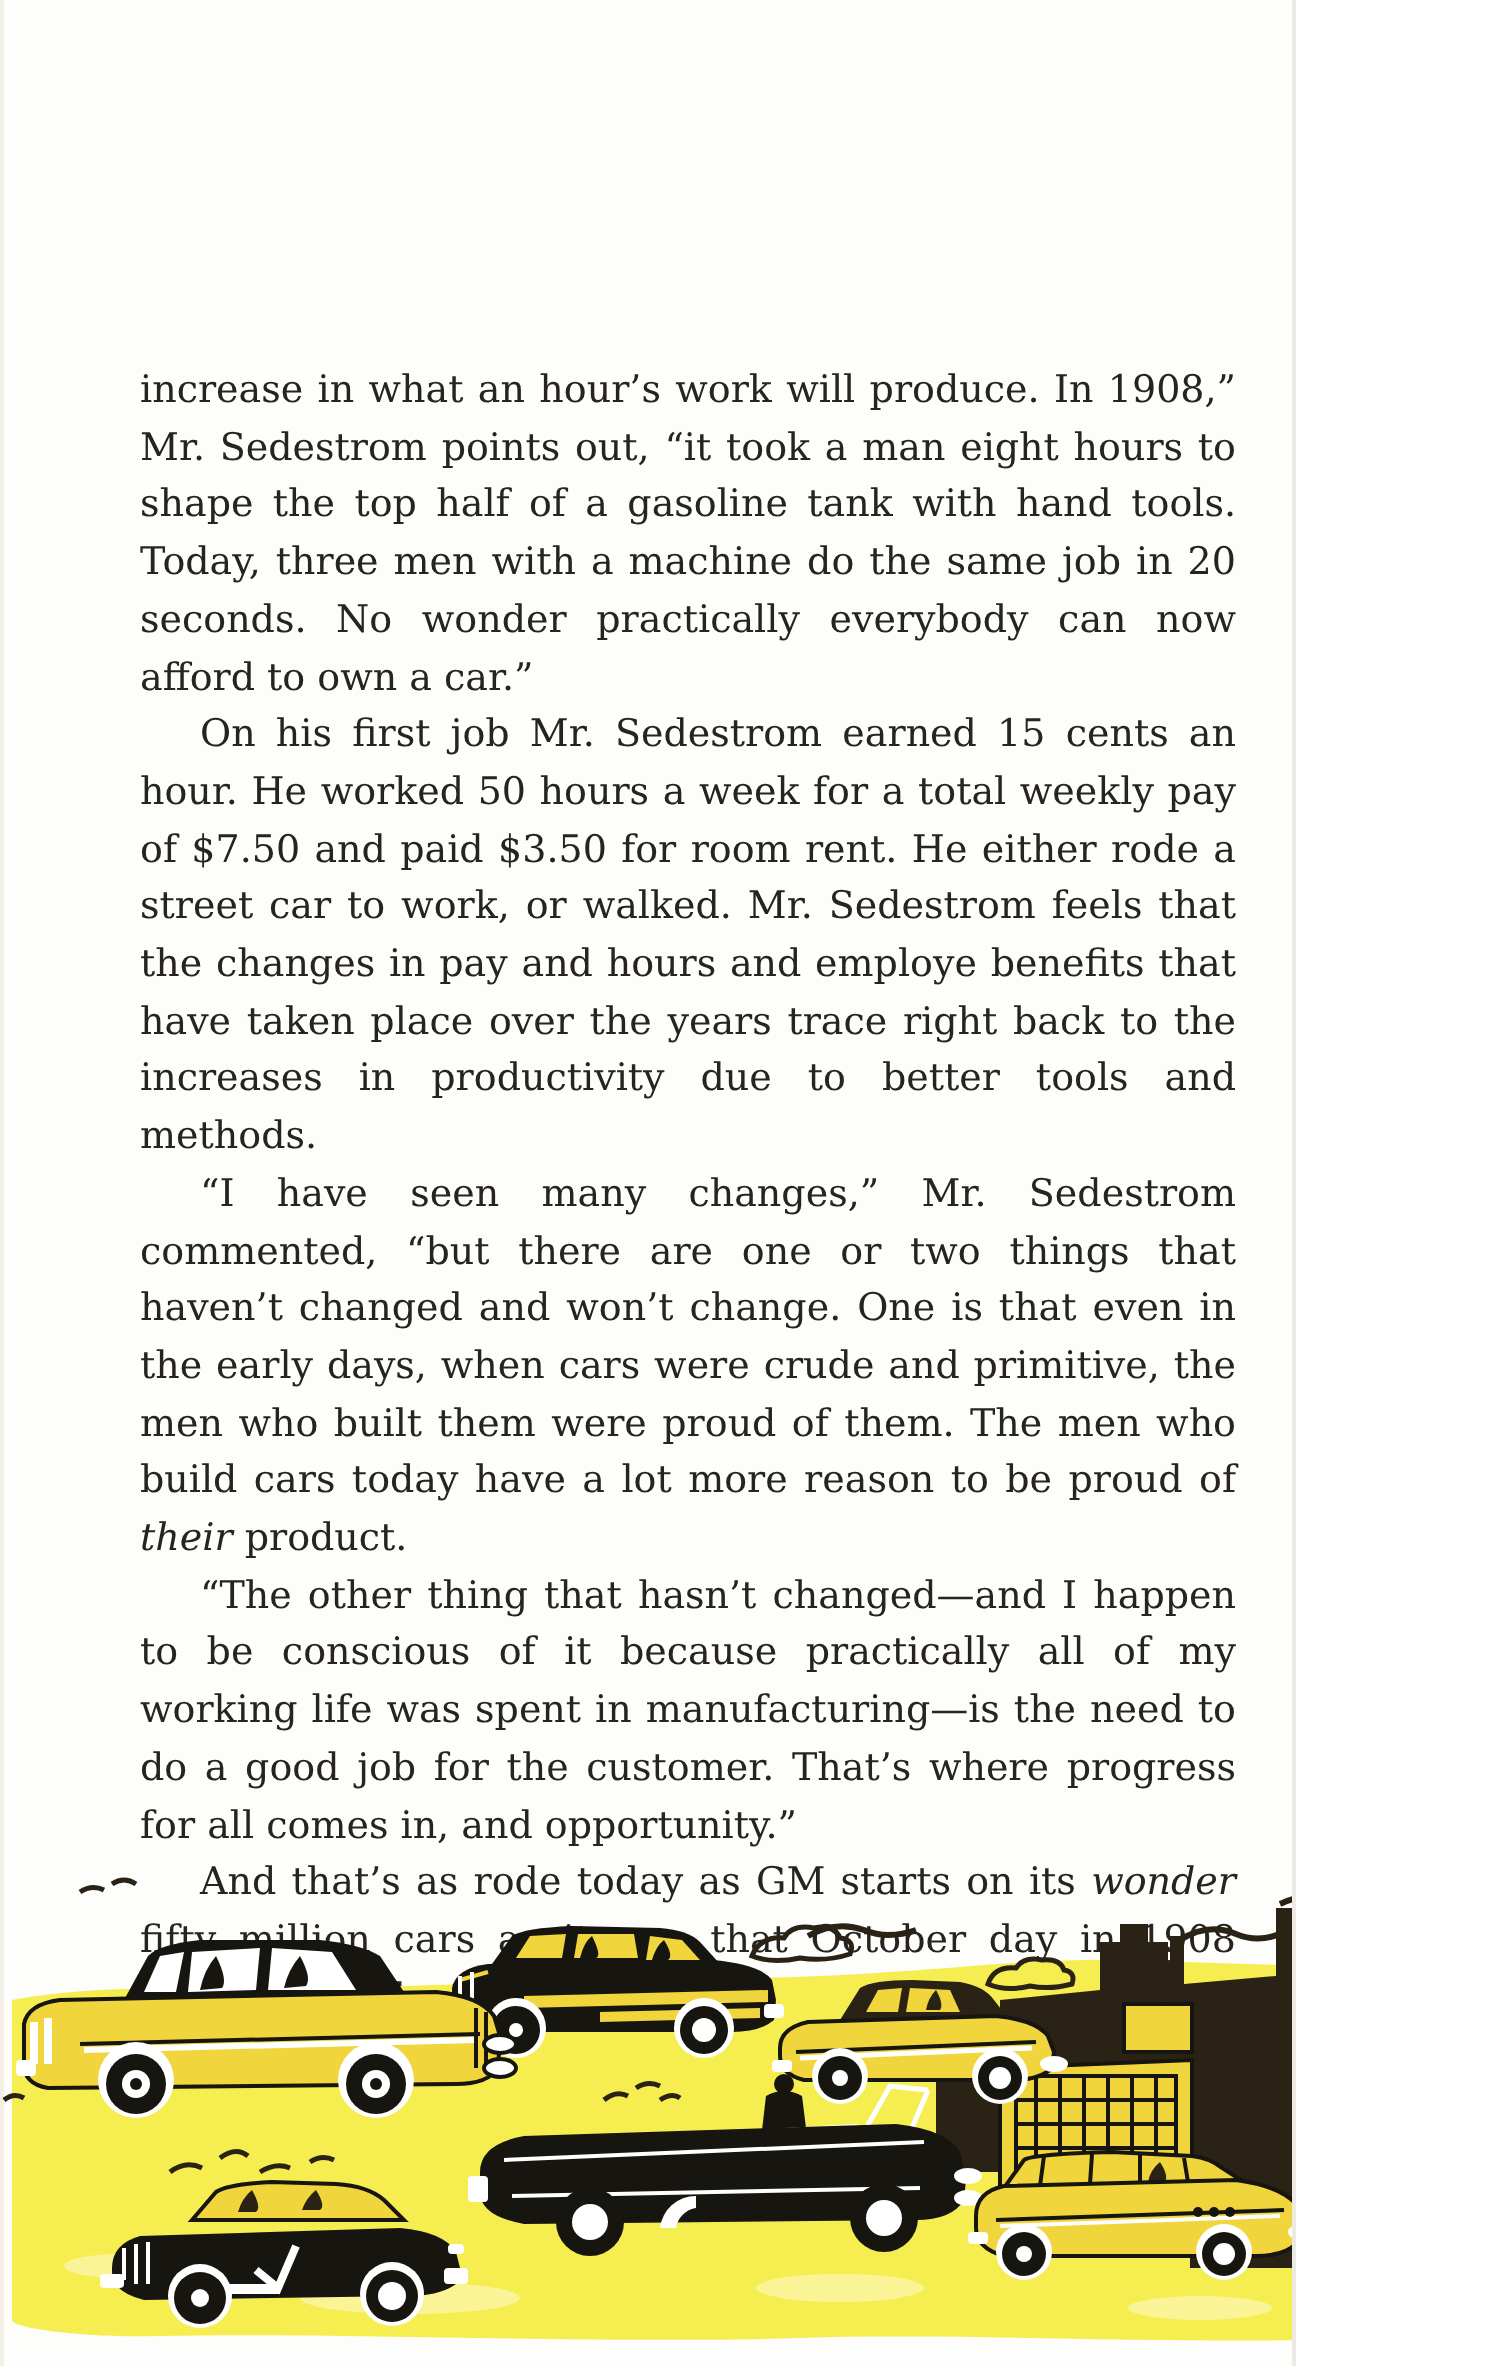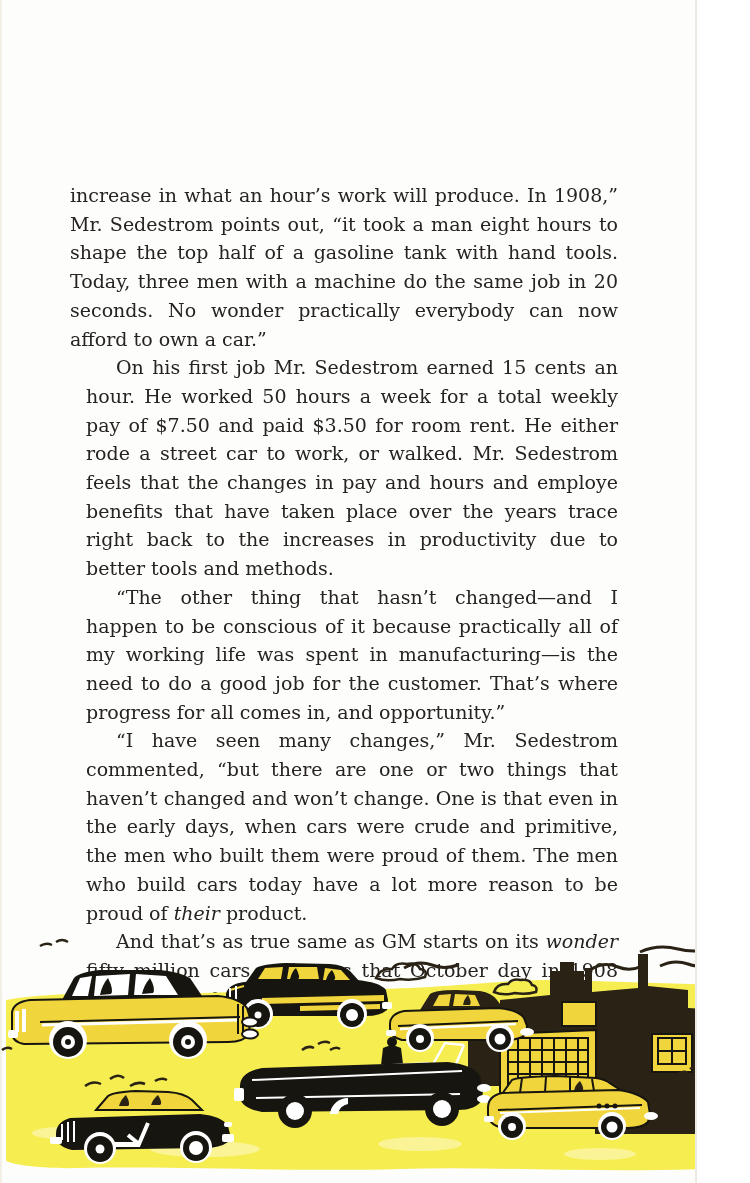--- a/index.html
+++ b/index.html
@@ -1,28 +1,28 @@
 <!DOCTYPE html>
 <html style="--paper: #fdfdfb; --ink: #262320; --band-yellow: #f6ee51; --car-yellow: #f0d53c; --art-dark: #2a2315; --art-black: #17150f;"><head>
 <meta charset="utf-8">
 <style>
   :root{
     --paper:#fdfdfb; --ink:#262320; --band-yellow:#f6ee51; --car-yellow:#f0d53c;
     --art-dark:#2a2315; --art-black:#17150f; --pale-streak:#faf4a2;
   }
   html,body{margin:0;padding:0;background:#ffffff;}
-  .page{position:relative;width:697px;height:1183px;background:var(--paper);overflow:hidden;
+  .page{position:relative;width:648px;height:1183px;background:var(--paper);overflow:hidden;
         font-family:"DejaVu Serif","Liberation Serif",serif;}
   .page::after{content:"";position:absolute;right:0;top:0;width:2px;height:100%;background:#eceae2;}
   .page::before{content:"";position:absolute;left:0;top:0;width:2px;height:100%;background:#f1efe6;}
   .text-block{position:absolute;left:70px;top:181px;width:548px;color:var(--ink);
               font-size:19px;line-height:28.7px;text-align:justify;
               text-rendering:optimizeLegibility;}
   .text-block p{margin:0;}
-  .text-block p.indent{text-indent:30px;margin-left:16px;}
+  .text-block p.indent{text-indent:30px;}
   .text-block em{font-style:italic;}
   .illustration{position:absolute;left:0;bottom:0;width:750px;height:245px;}
   
   .f-band{fill:var(--band-yellow);}
   .f-cy{fill:var(--car-yellow);}
   .f-dark{fill:var(--art-dark);}
   .f-blk{fill:var(--art-black);}
   .f-wht{fill:#ffffff;}
   .f-streak{fill:var(--pale-streak);opacity:.85;}
   .s-dark{stroke:var(--art-dark);fill:none;}
@@ -31,23 +31,23 @@
   .outl{stroke:var(--art-black);stroke-width:2;}
 </style>
 </head>
 <body>
 
 <div class="page">
 
   <div class="text-block">
       <p class=""><span>increase in what an hour’s work will produce. In 1908,” Mr. Sedestrom points out, “it took a man eight hours to shape the top half of a gasoline tank with hand tools. Today, three men with a machine do the same job in 20 seconds. No wonder practically everybody can now afford to own a car.”</span></p>
       <p class="indent"><span>On his first job Mr. Sedestrom earned 15 cents an hour. He worked 50 hours a week for a total weekly pay of $7.50 and paid $3.50 for room rent. He either rode a street car to work, or walked. Mr. Sedestrom feels that the changes in pay and hours and employe benefits that have taken place over the years trace right back to the increases in productivity due to better tools and methods.</span></p>
+      <p class="indent"><span>“I have seen many changes,” Mr. Sedestrom commented, “but there are one or two things that haven’t changed and won’t change. One is that even in the early days, when cars were crude and primitive, the men who built them were proud of them. The men who build cars today have a lot more reason to be proud of </span><em>their</em><span> product.</span></p>
       <p class="indent"><span>“The other thing that hasn’t changed—and I happen to be conscious of it because practically all of my working life was spent in manufacturing—is the need to do a good job for the customer. That’s where progress for all comes in, and opportunity.”</span></p>
-      <p class="indent"><span>“I have seen many changes,” Mr. Sedestrom commented, “but there are one or two things that haven’t changed and won’t change. One is that even in the early days, when cars were crude and primitive, the men who built them were proud of them. The men who build cars today have a lot more reason to be proud of </span><em>their</em><span> product.</span></p>
-      <p class="indent"><span>And that’s as true same as GM starts on its </span><em>wonder</em><span> fifty million cars as it was that October day in 1908 when Mr. Sedestrom first went to work for Cadillac.</span></p>
+      <p class="indent"><span>And that’s as rode today as GM starts on its </span><em>wonder</em><span> fifty million cars as it was that October day in 1908 when Mr. Sedestrom first went to work for Cadillac.</span></p>
     </div>
 
   <svg class="illustration" viewBox="0 0 750 245" aria-hidden="true">
 
     <path class="f-band" d="M6,62 C60,52 120,58 180,56 C260,52 360,53 430,49 C470,47 520,41 560,42 L750,48 L750,178 L727,180 L727,230
          C600,236 500,228 400,231 C300,234 160,228 80,230 C40,231 6,226 6,222 Z"></path>
 
     <g>
       <ellipse class="f-streak" cx="205" cy="211" rx="55" ry="8"></ellipse>
       <ellipse class="f-streak" cx="420" cy="206" rx="42" ry="7"></ellipse>

